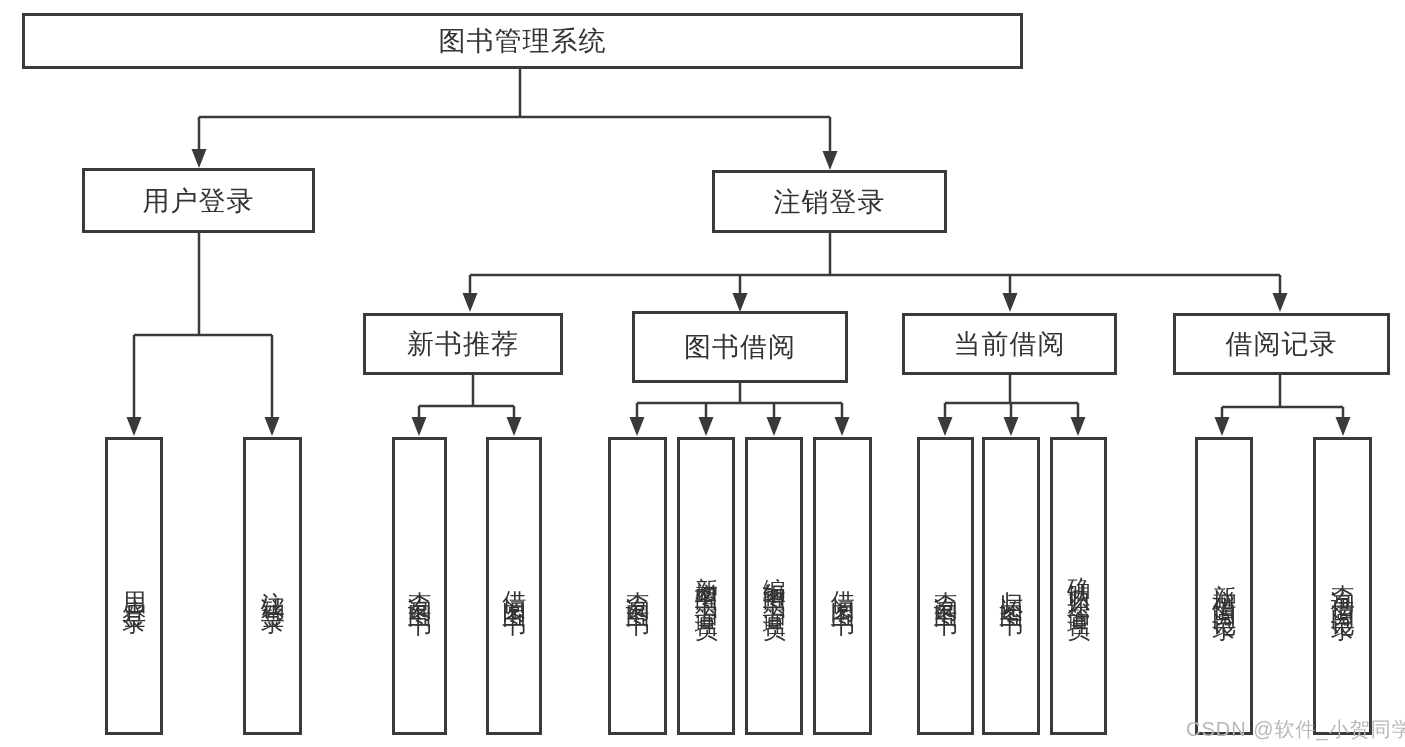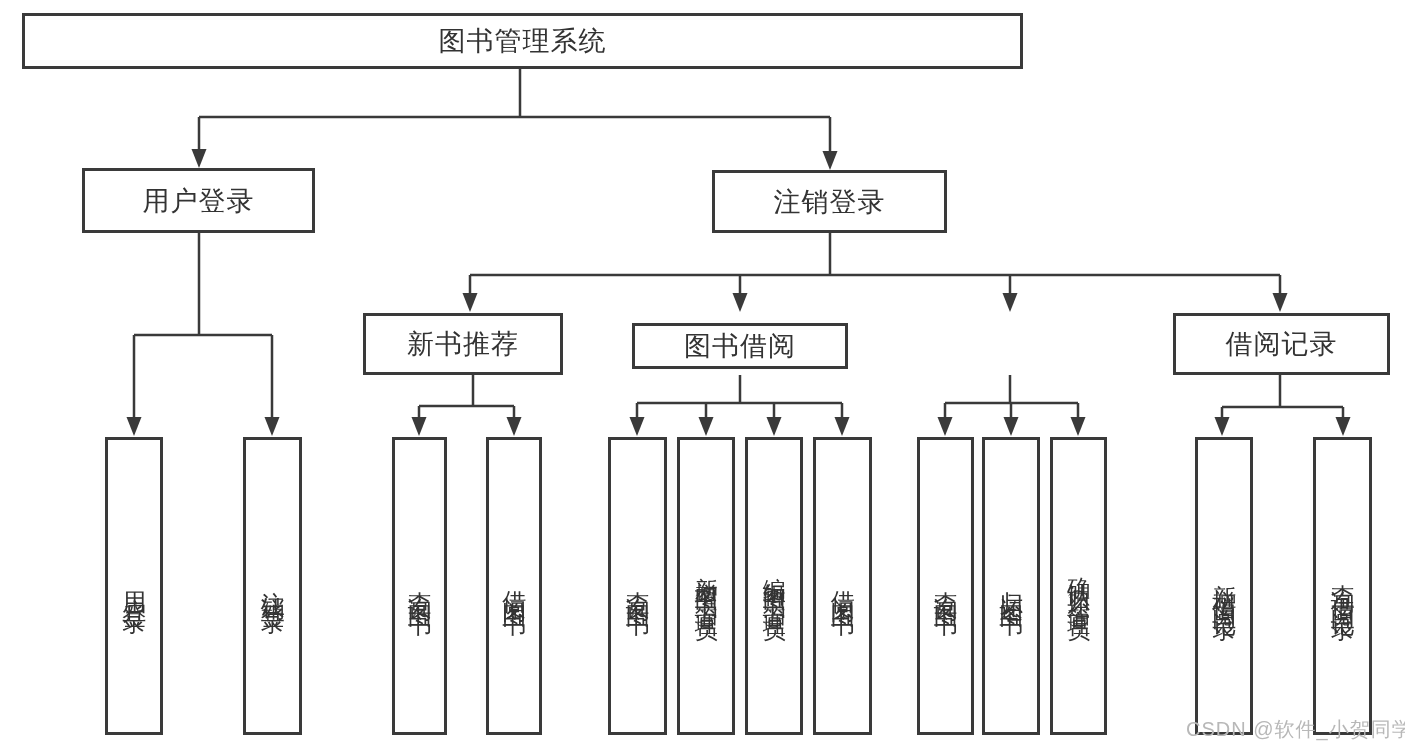--- a/index.html
+++ b/index.html
@@ -108,22 +108,25 @@
   <div class="node h-node" style="left:82px;top:168px;width:233px;height:65px">
     <span>用户登录</span>
   </div>
   <div class="node h-node" style="left:712px;top:170px;width:235px;height:63px">
     <span>注销登录</span>
   </div>
 
   <div class="node h-node" style="left:363px;top:313px;width:200px;height:62px">
     <span>新书推荐</span>
   </div>
-  <div class="node h-node" style="left:632px;top:323px;width:216px;height:46px">
+  <div class="node h-node" style="left:632px;top:311px;width:216px;height:72px">
     <span>图书借阅</span>
+  </div>
+  <div class="node h-node" style="left:902px;top:313px;width:215px;height:62px">
+    <span>当前借阅</span>
   </div>
   <div class="node h-node" style="left:1173px;top:313px;width:217px;height:62px">
     <span>借阅记录</span>
   </div>
 
   <div class="node v-node" style="left:105px;top:437px;width:58px;height:298px">
     <span>用户登录</span>
   </div>
   <div class="node v-node" style="left:243px;top:437px;width:59px;height:298px">
     <span>注销登录</span>

